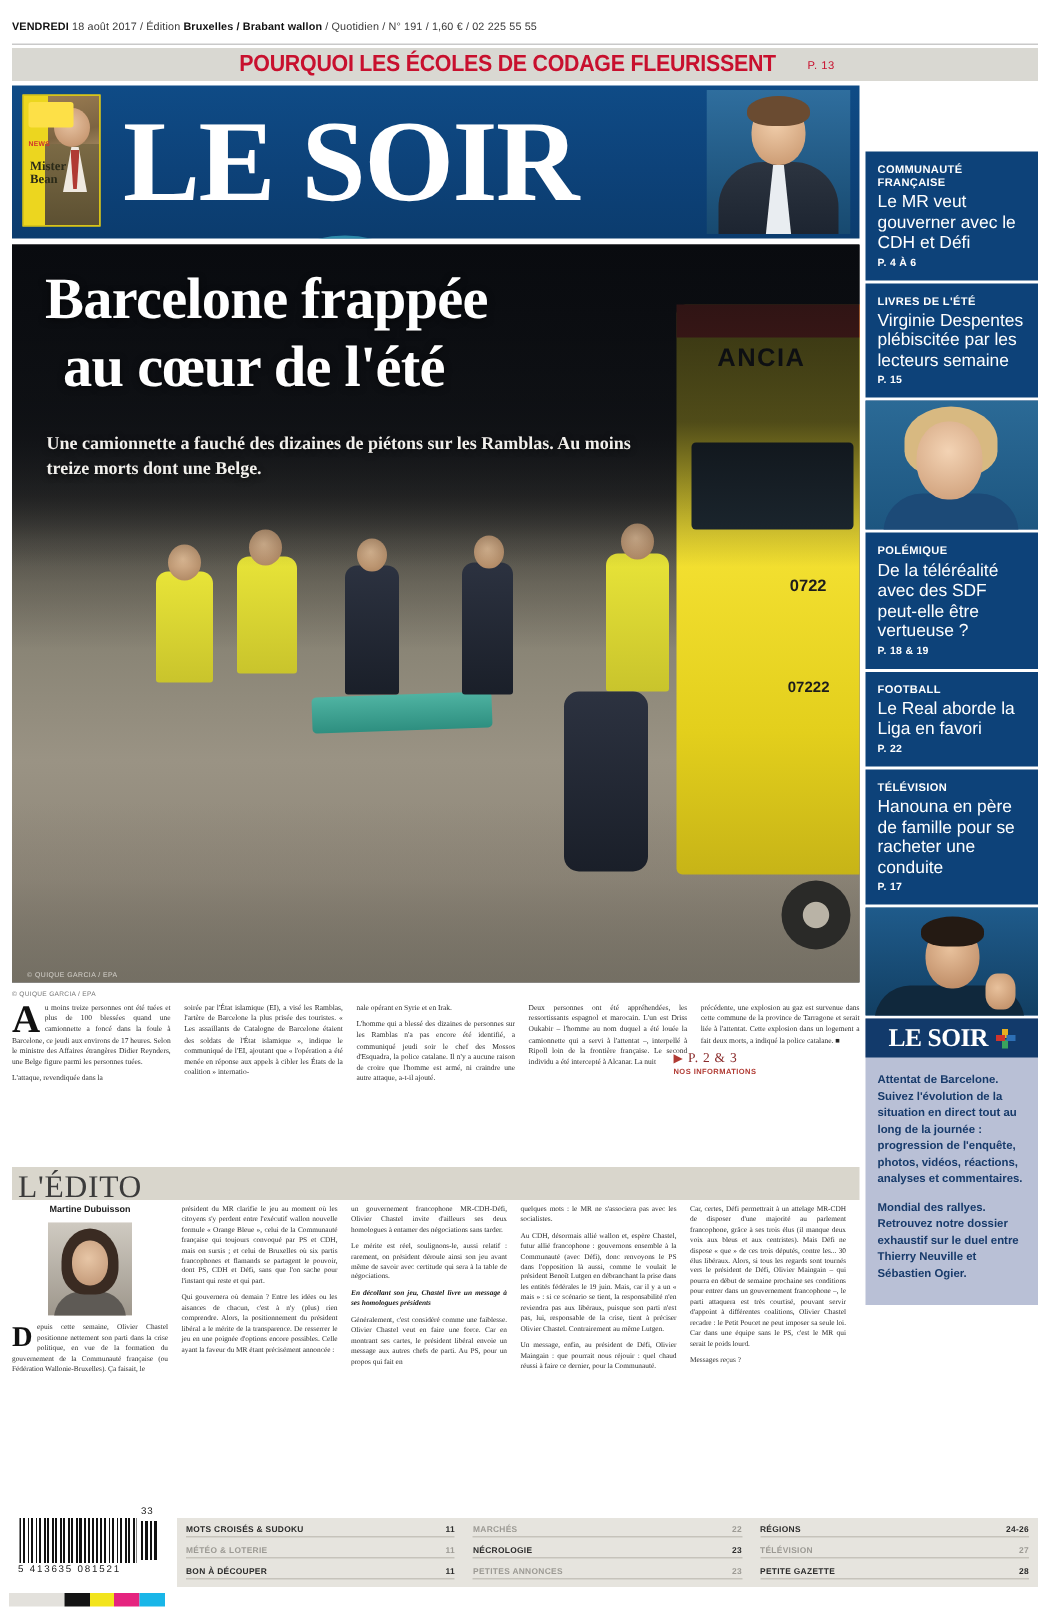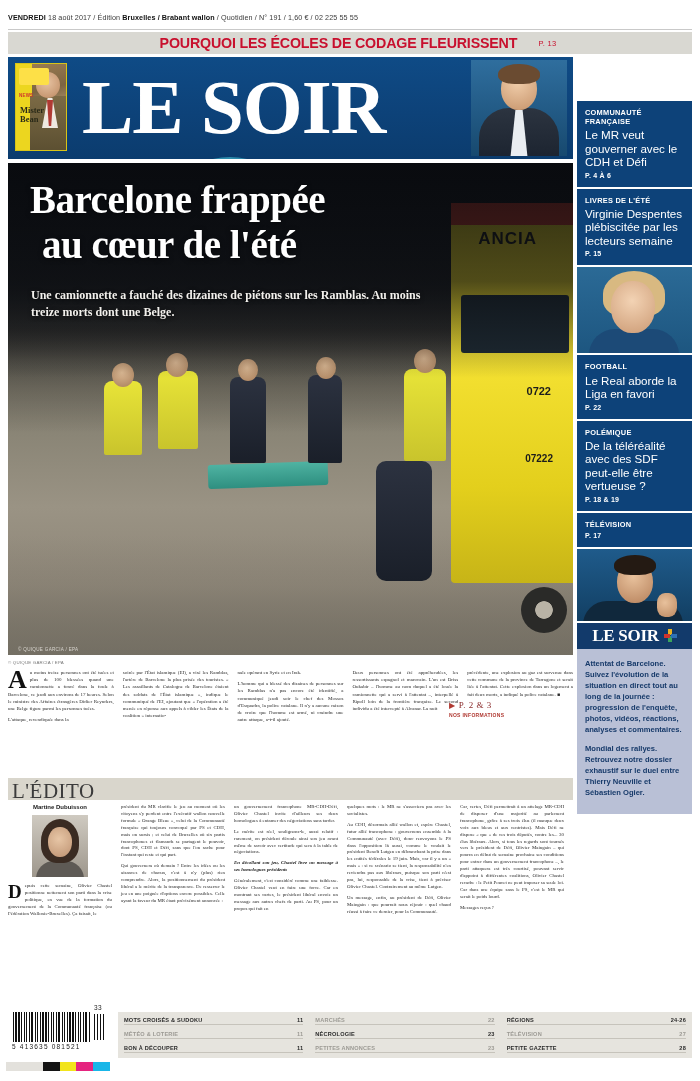--- a/index.html
+++ b/index.html
@@ -330,33 +330,34 @@
     </div>
 
     <div class="rail-photo">
       <div class="rp-blonde"></div>
       <div class="rp-body"></div>
       <div class="rp-hair"></div>
       <div class="rp-face"></div>
     </div>
 
     <div class="rail-item">
+      <div class="rail-kicker">POLÉMIQUE</div>
+      <div class="rail-title">De la téléréalité avec des SDF peut-elle être vertueuse ?</div>
+      <div class="rail-page">P. 18 &amp; 19</div>
+    </div>
+
+    <div class="rail-item">
       <div class="rail-kicker">FOOTBALL</div>
       <div class="rail-title">Le Real aborde la Liga en favori</div>
       <div class="rail-page">P. 22</div>
     </div>
 
     <div class="rail-item">
-      <div class="rail-kicker">POLÉMIQUE</div>
-      <div class="rail-title">De la téléréalité avec des SDF peut-elle être vertueuse ?</div>
-      <div class="rail-page">P. 18 &amp; 19</div>
-    </div>
-
-    <div class="rail-item">
       <div class="rail-kicker">TÉLÉVISION</div>
+      <div class="rail-title">Hanouna en père de famille pour se racheter une conduite</div>
       <div class="rail-page">P. 17</div>
     </div>
 
     <div class="rail-photo" style="height:72px;">
       <div class="rp-man"></div>
       <div class="rp-mbody"></div>
       <div class="rp-mhead"></div>
       <div class="rp-mhair"></div>
       <div class="rp-hand"></div>
     </div>

